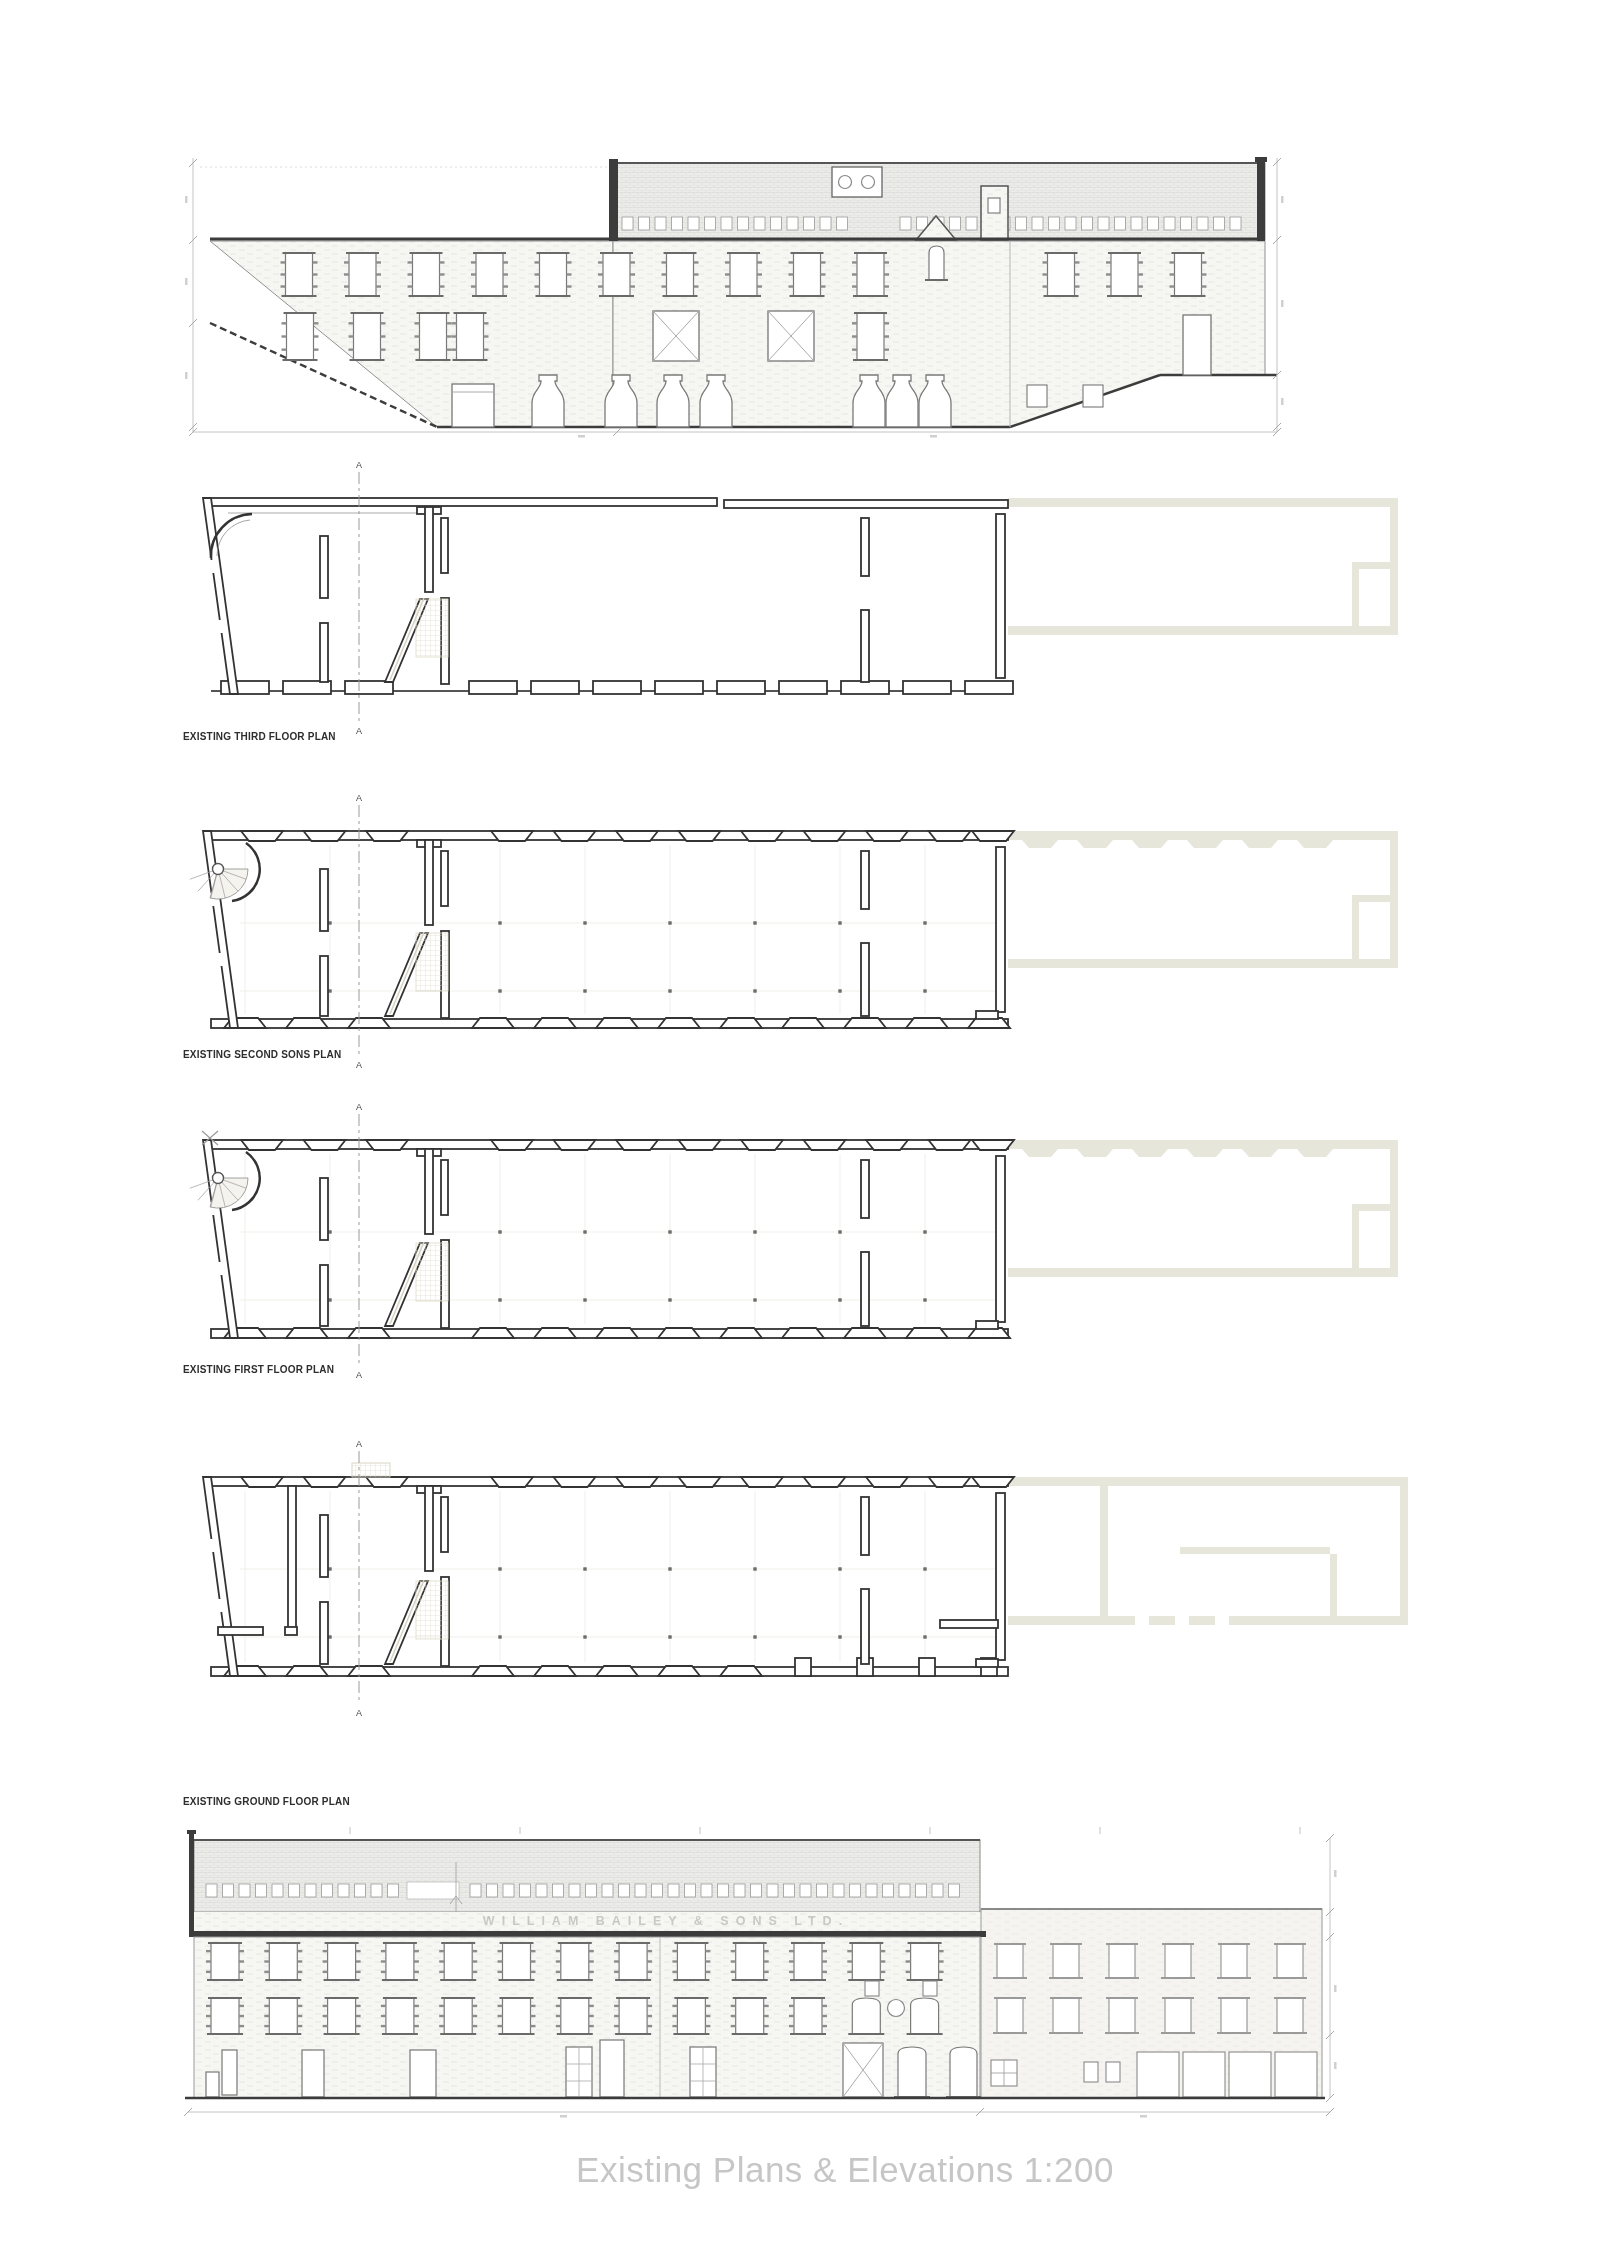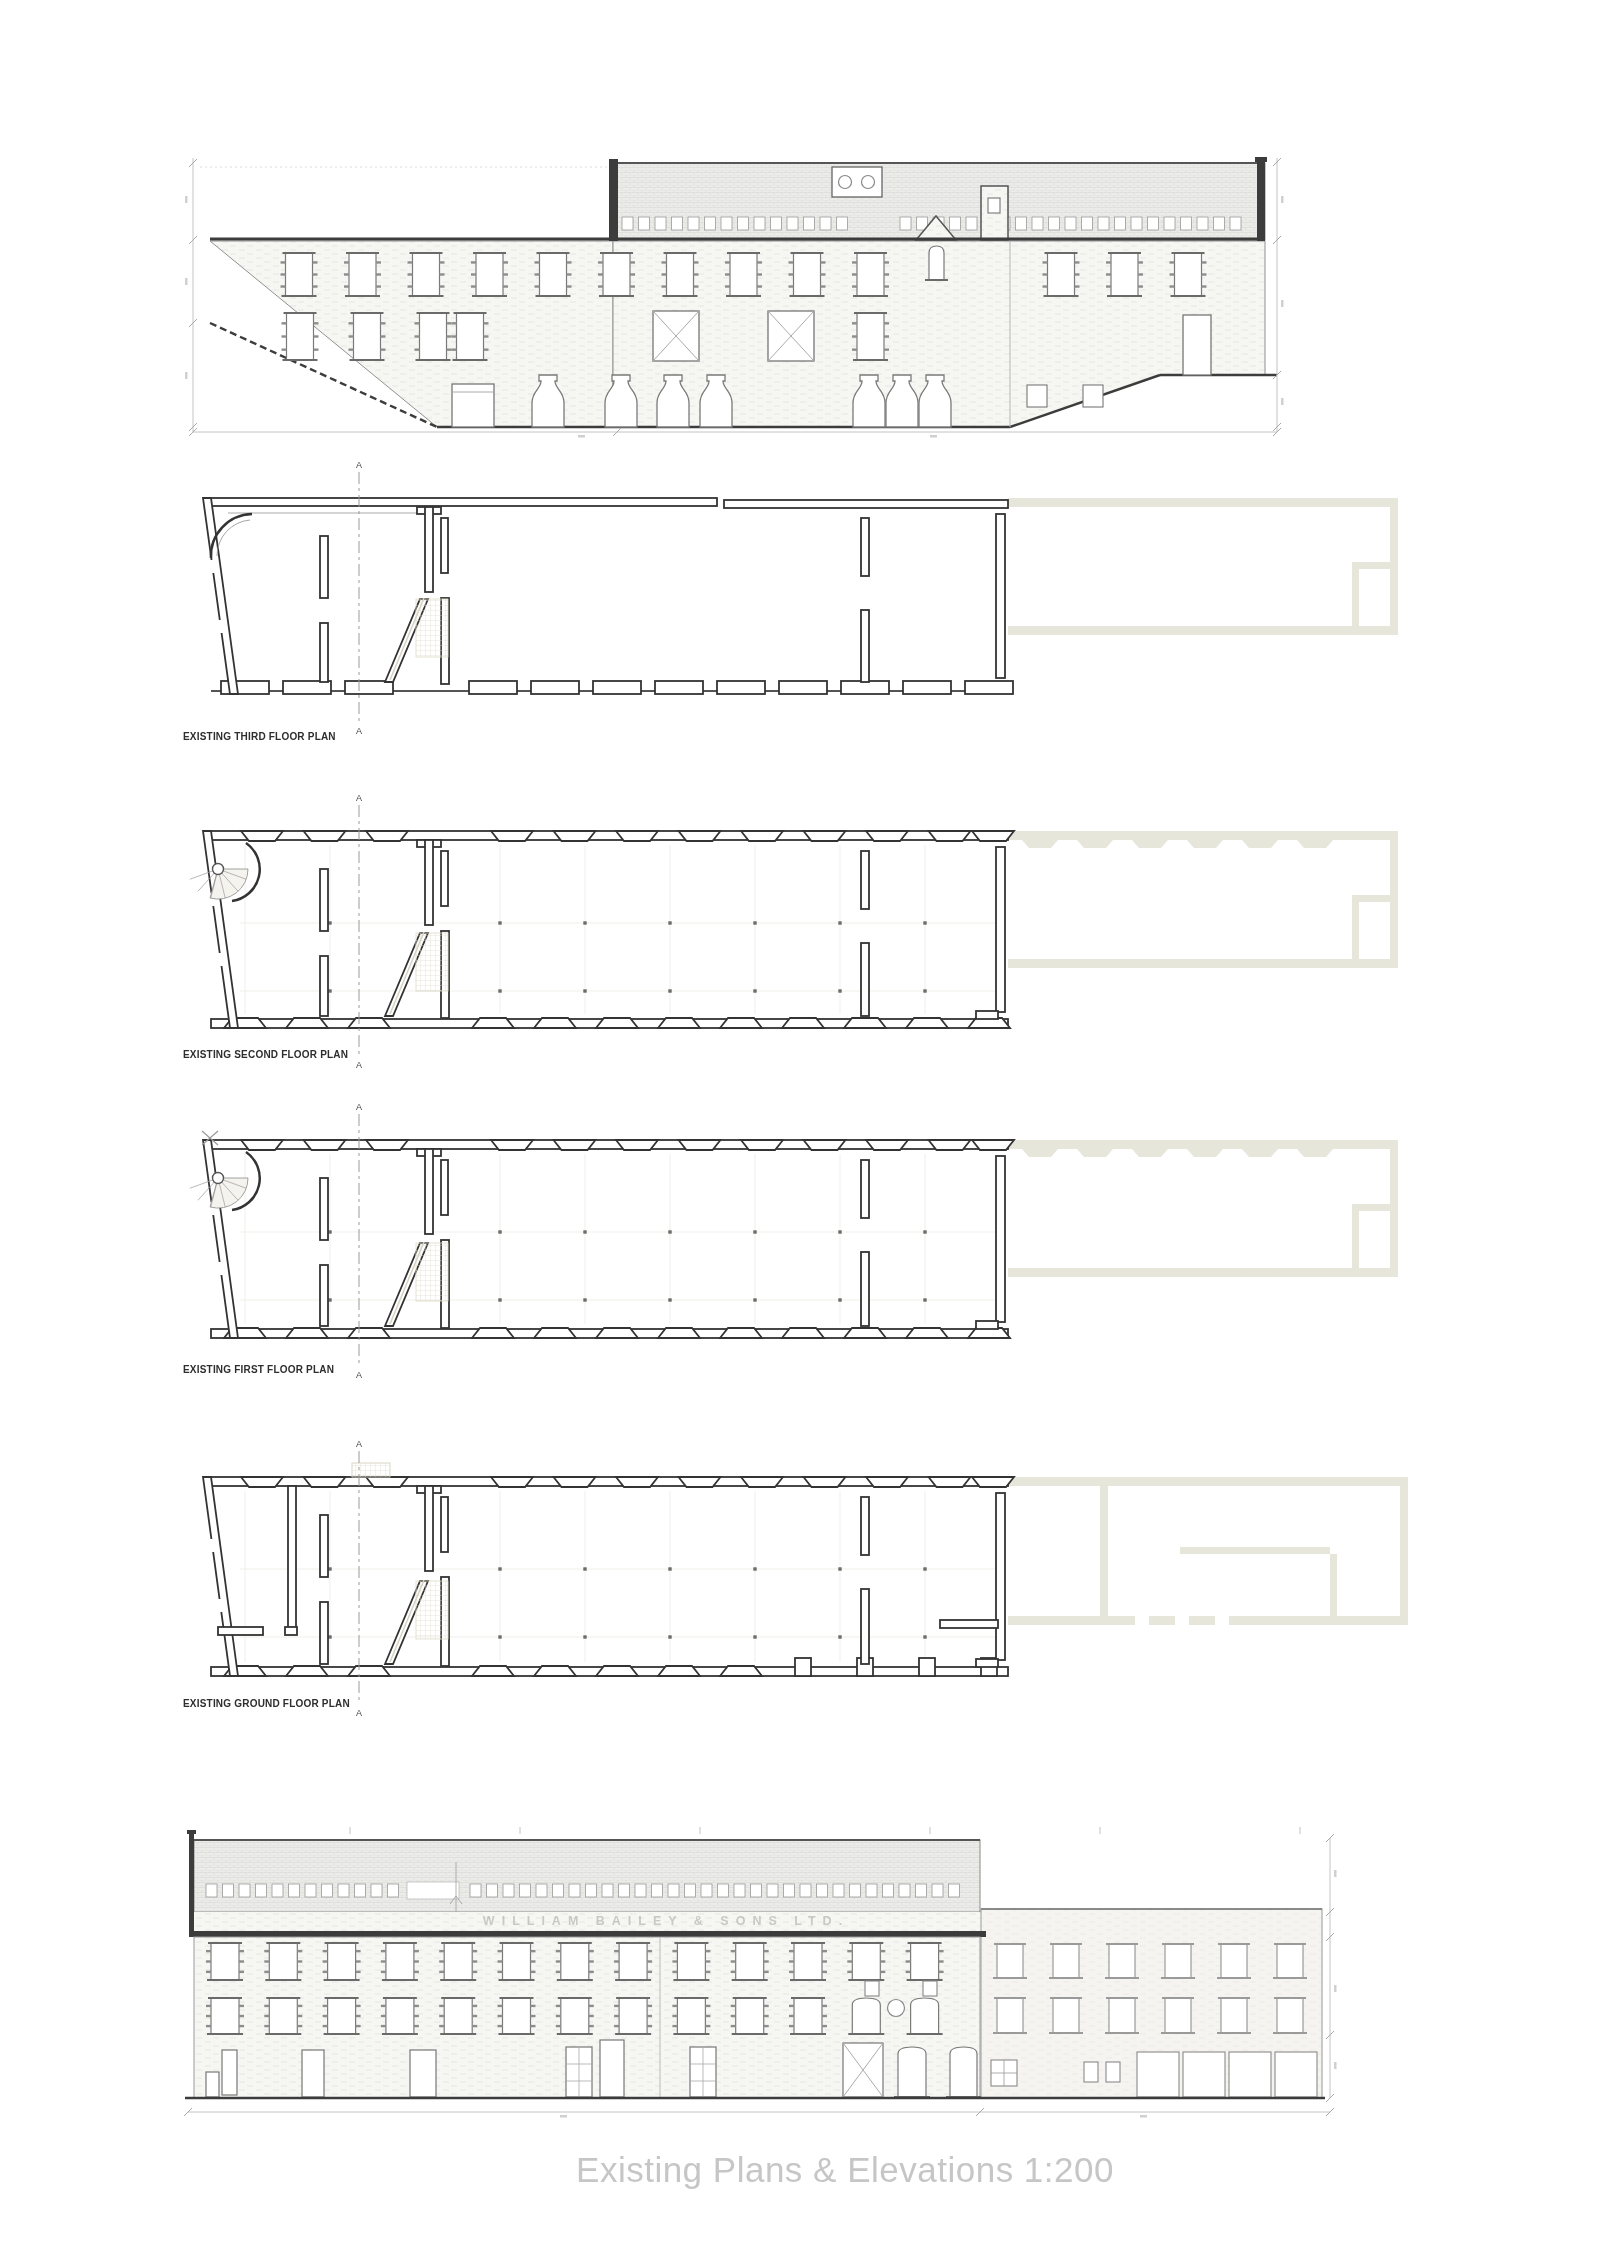--- a/index.html
+++ b/index.html
@@ -985,19 +985,19 @@
         <line x1="1326" y1="1941" x2="1334" y2="1933" stroke="#a9a9a9" stroke-width="1"></line>
         <line x1="1326" y1="2039" x2="1334" y2="2031" stroke="#a9a9a9" stroke-width="1"></line>
         <line x1="1326" y1="2102" x2="1334" y2="2094" stroke="#a9a9a9" stroke-width="1"></line>
         <rect x="1334" y="1870" width="2.5" height="7" fill="#d0d0d0" stroke="none" stroke-width="1"></rect>
         <rect x="1334" y="1985" width="2.5" height="7" fill="#d0d0d0" stroke="none" stroke-width="1"></rect>
         <rect x="1334" y="2062" width="2.5" height="7" fill="#d0d0d0" stroke="none" stroke-width="1"></rect>
       </g>
   </svg>
 
   <div class="plan-label" style="top:731px">EXISTING THIRD FLOOR PLAN</div>
-  <div class="plan-label" style="top:1049px">EXISTING SECOND FLOOR PLAN</div>
+  <div class="plan-label" style="top:1049px">EXISTING SECOND SONS PLAN</div>
   <div class="plan-label" style="top:1364px">EXISTING FIRST FLOOR PLAN</div>
-  <div class="plan-label" style="top:1698px">EXISTING GROUND FLOOR PLAN</div>
+  <div class="plan-label" style="top:1796px">EXISTING GROUND FLOOR PLAN</div>
 
   <div class="sign-text">WILLIAM BAILEY &amp; SONS LTD.</div>
   <div class="sheet-title">Existing Plans &amp; Elevations 1:200</div>
 </div>
 
 </body></html>

